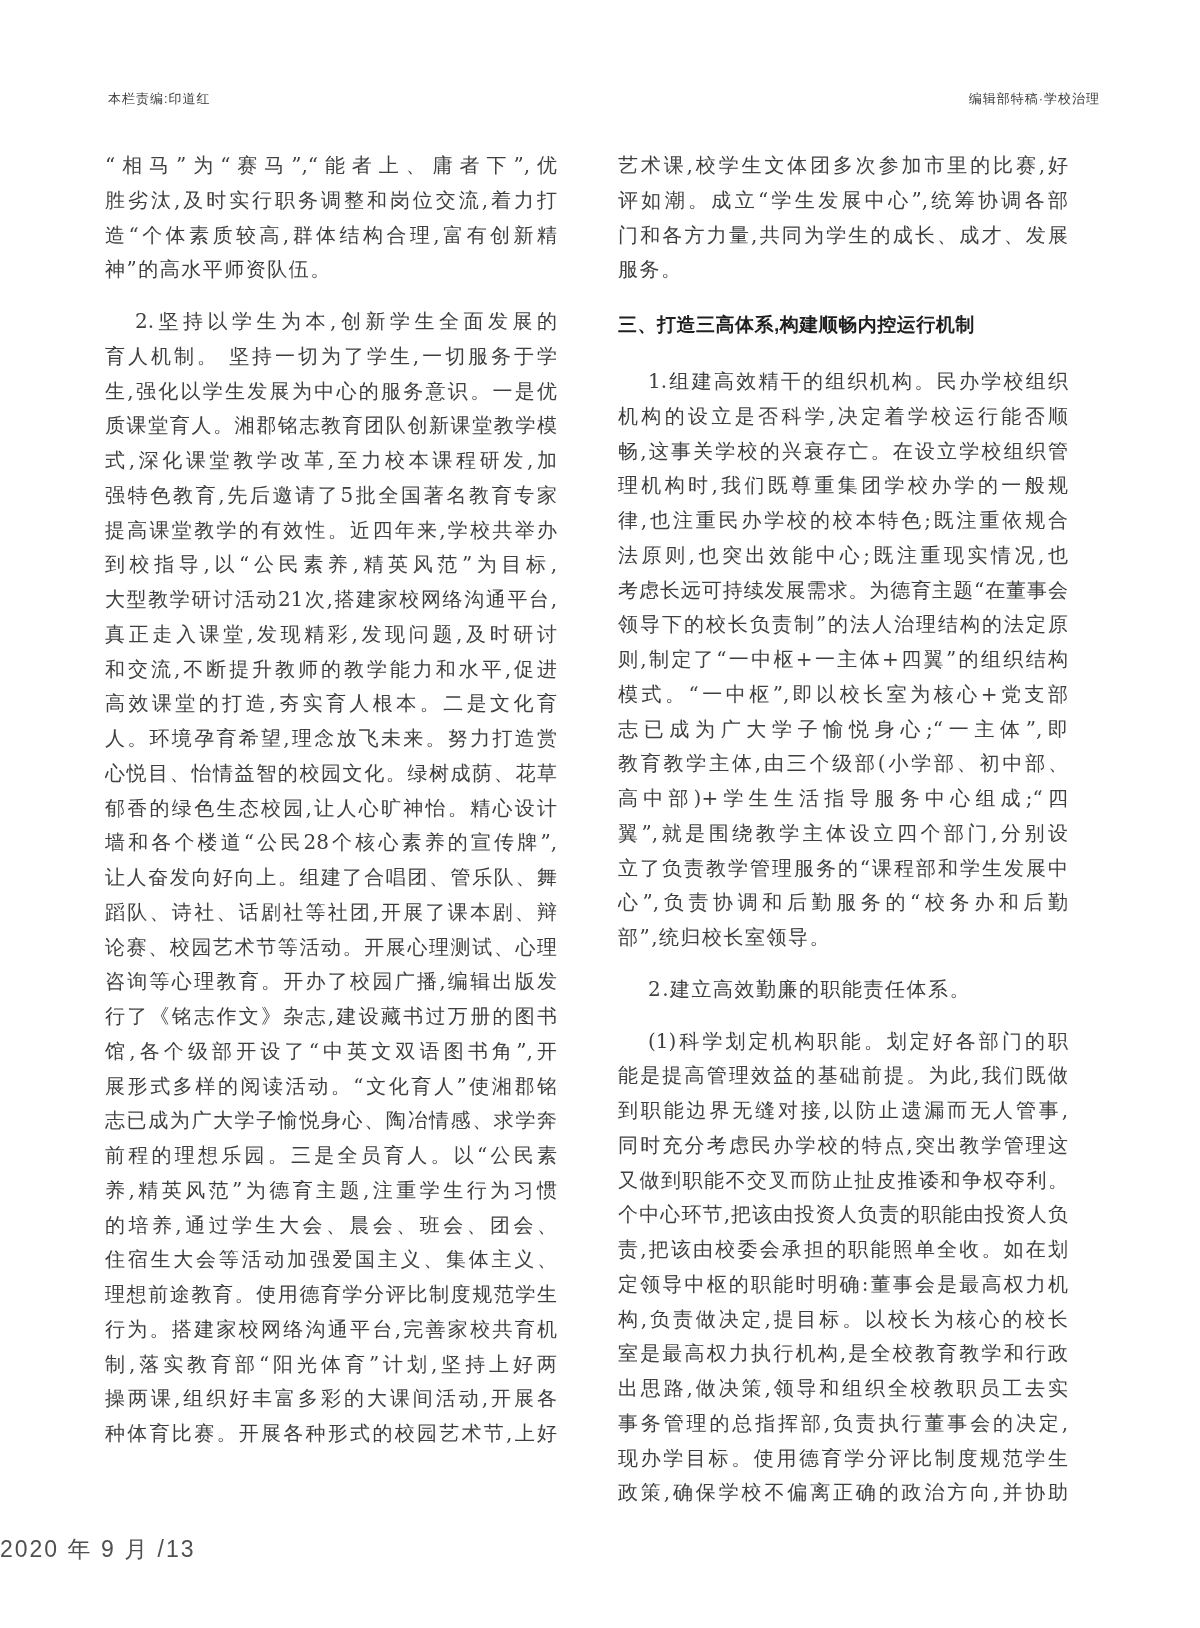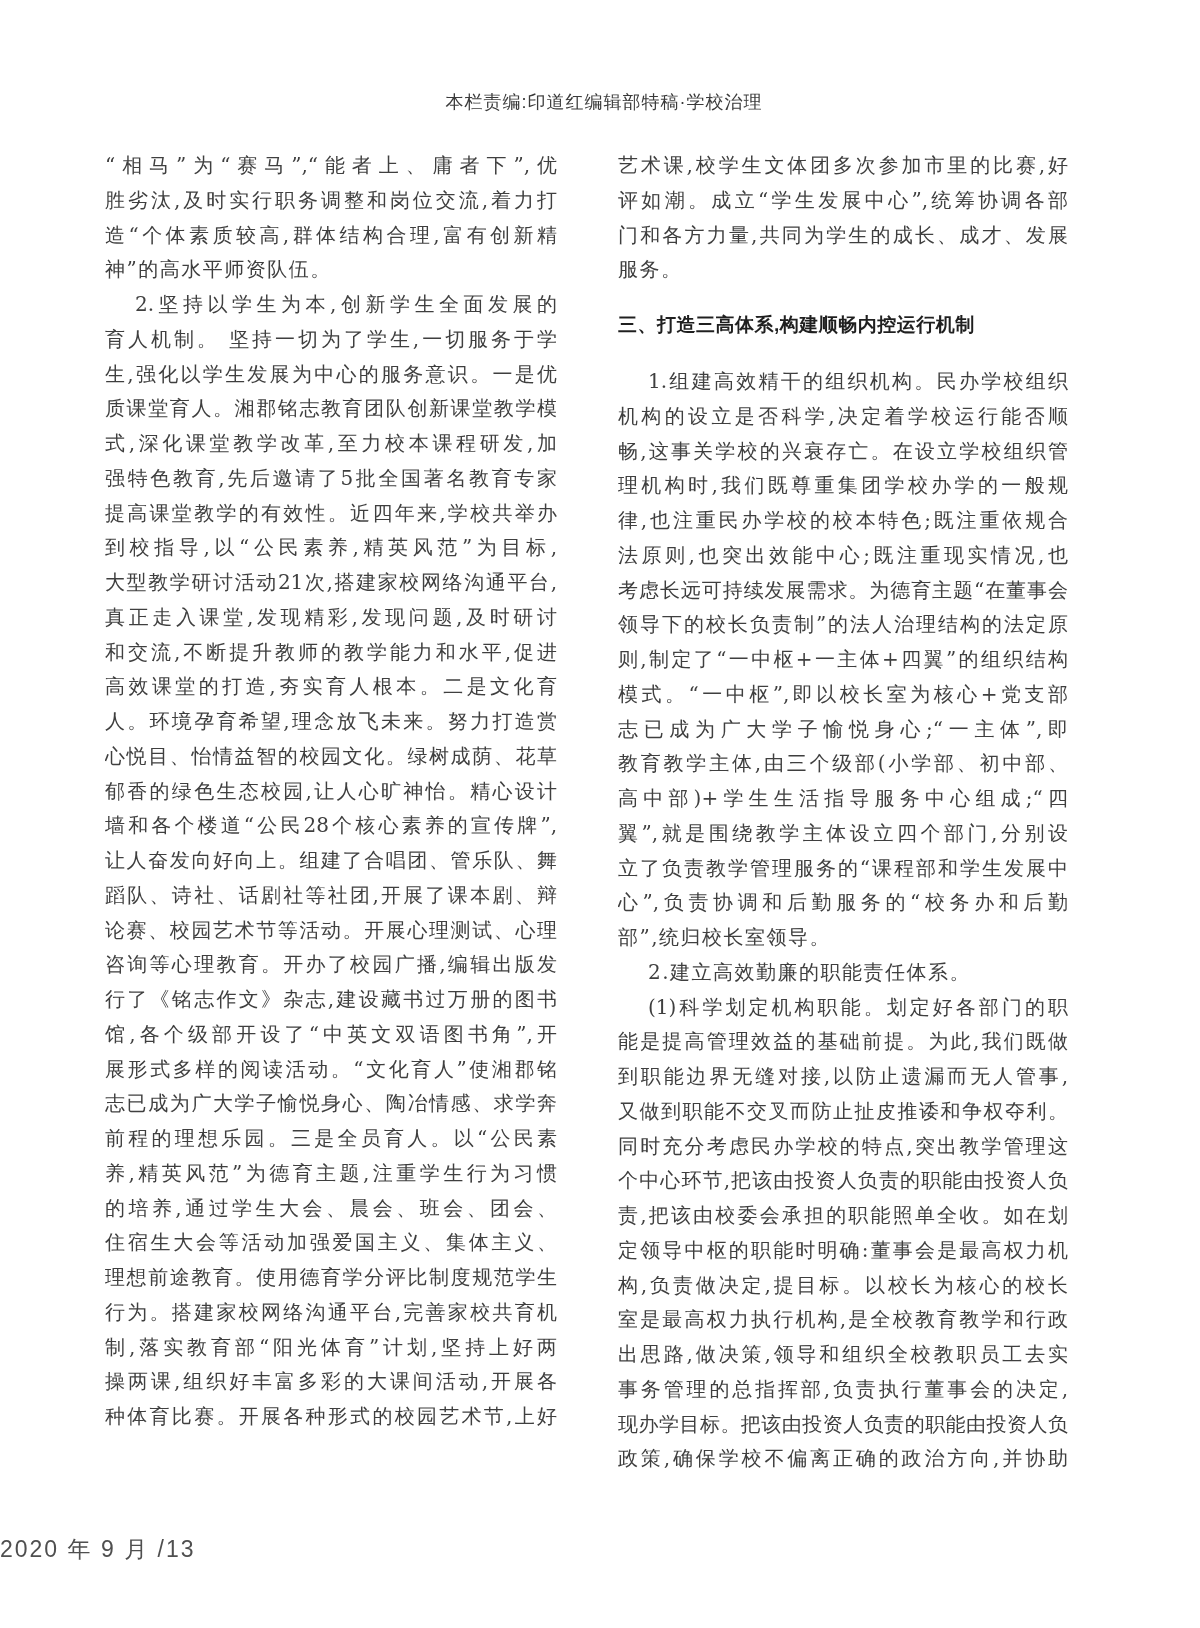--- a/index.html
+++ b/index.html
@@ -6,36 +6,36 @@
   .page{
     position:relative;
     width:1200px;height:1628px;
     margin:0 auto;
     background:var(--page-bg,#ffffff);
     overflow:hidden;
     font-family:"DejaVu Serif","Liberation Serif",serif;
   }
   .header{
     position:absolute;top:90px;left:108px;right:100px;
-    display:flex;justify-content:center;align-items:baseline;
+    display:flex;justify-content:space-between;align-items:baseline;
     font-family:"Liberation Sans","DejaVu Sans",sans-serif;
-    font-size:18px;color:var(--header-text,#3a3a3a);
+    font-size:13px;color:var(--header-text,#3a3a3a);
     letter-spacing:1px;
   }
   .col{position:absolute;top:148px;}
   .col-left{left:105px;width:452px;}
   .col-right{left:618px;width:450px;}
   .line{
     height:34.75px;line-height:34.75px;
     font-size:20px;color:var(--body-text,#3f3f3f);
     text-align:justify;text-align-last:justify;
     overflow:hidden;white-space:nowrap;
   }
   .line.end{text-align-last:left;letter-spacing:1.5px;}
-  .line.indent{text-indent:30px;}
+  .line.indent{text-indent:30px;margin-top:17px;}
   .heading{
     font-family:"Liberation Sans","DejaVu Sans",sans-serif;
     font-weight:bold;font-size:19px;line-height:32px;
     color:var(--heading-text,#1f1f1f);
     margin:22px 0 23px 0;letter-spacing:0.5px;
     white-space:nowrap;overflow:hidden;
   }
   .footer{
     position:absolute;top:1534px;left:0;width:100%;
     font-family:"Liberation Sans","DejaVu Sans",sans-serif;
@@ -113,30 +113,30 @@
       <div class="line">教育教学主体,由三个级部(小学部、初中部、</div>
       <div class="line">高中部)+学生生活指导服务中心组成;“四</div>
       <div class="line">翼”,就是围绕教学主体设立四个部门,分别设</div>
       <div class="line">立了负责教学管理服务的“课程部和学生发展中</div>
       <div class="line">心”,负责协调和后勤服务的“校务办和后勤</div>
       <div class="line end">部”,统归校长室领导。</div>
       <div class="line indent end">2.建立高效勤廉的职能责任体系。</div>
       <div class="line indent">(1)科学划定机构职能。划定好各部门的职</div>
       <div class="line">能是提高管理效益的基础前提。为此,我们既做</div>
       <div class="line">到职能边界无缝对接,以防止遗漏而无人管事,</div>
+      <div class="line">同时充分考虑民办学校的特点,突出教学管理这</div>
       <div class="line">又做到职能不交叉而防止扯皮推诿和争权夺利。</div>
-      <div class="line">同时充分考虑民办学校的特点,突出教学管理这</div>
       <div class="line">个中心环节,把该由投资人负责的职能由投资人负</div>
       <div class="line">责,把该由校委会承担的职能照单全收。如在划</div>
       <div class="line">定领导中枢的职能时明确:董事会是最高权力机</div>
       <div class="line">构,负责做决定,提目标。以校长为核心的校长</div>
       <div class="line">室是最高权力执行机构,是全校教育教学和行政</div>
       <div class="line">出思路,做决策,领导和组织全校教职员工去实</div>
       <div class="line">事务管理的总指挥部,负责执行董事会的决定,</div>
-      <div class="line">现办学目标。把该由投资人负责的职能由投资人负</div>
+      <div class="line">现办学目标。使用德育学分评比制度规范学生</div>
       <div class="line">政策,确保学校不偏离正确的政治方向,并协助</div>
     </div>
 
   <div class="footer">
     <span>2020 年 9 月 /13</span>
   </div>
 
 </div>
 
 </body></html>

